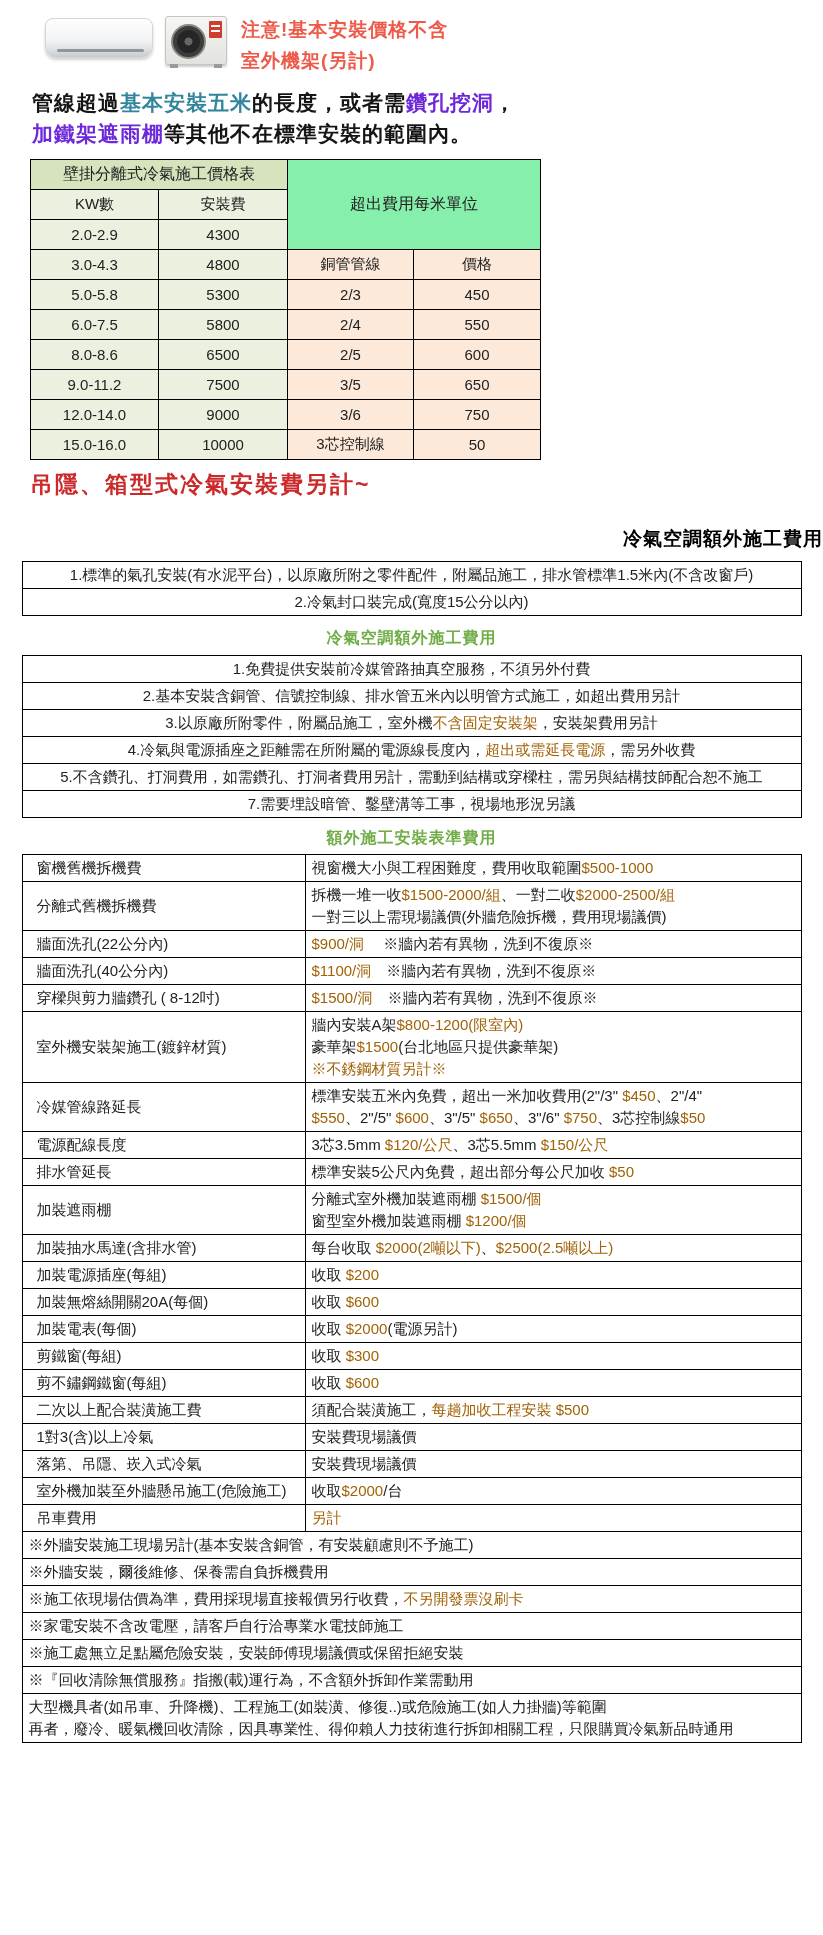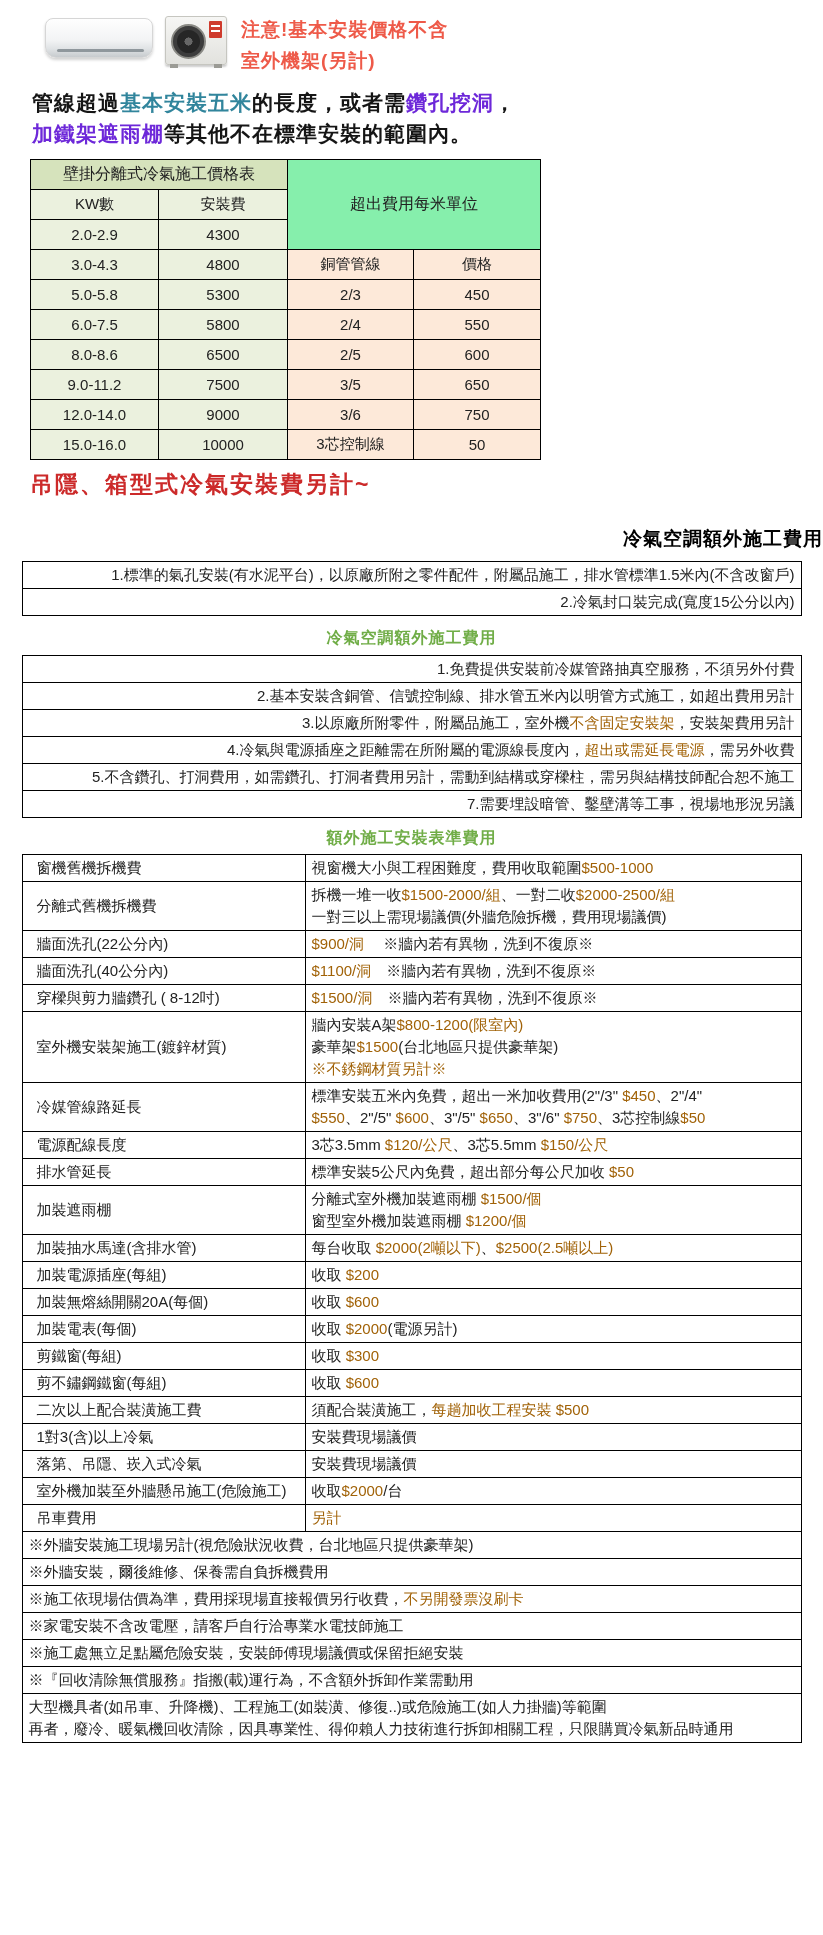--- a/index.html
+++ b/index.html
@@ -40,21 +40,21 @@
   .pt-green { background:#ebf1de; }
   .pt-excess { background:#86efac; font-size:16px; }
   .pt-peach { background:#fde9d9; }
 
   .hang-note { margin:9px 0 0 30px; font-size:23px; font-weight:bold; color:#cc2a2a; letter-spacing:2px; }
 
   
   .sec-title { margin-top:26px; text-align:right; font-size:19px; font-weight:bold; color:#000; letter-spacing:1px; }
   .sec-sub { margin-top:14px; text-align:center; font-size:16px; font-weight:bold; color:#70ad47; letter-spacing:1px; }
   .rule-table { margin:9px auto 0 auto; width:780px; font-size:15px; color:#222; }
-  .rule-table td { border:1px solid #000; padding:0 6px; line-height:26px; text-align:right; }
+  .rule-table td { border:1px solid #000; padding:0 6px; line-height:26px; text-align:center; }
 
   
   .extra { margin:5px auto 0 auto; width:780px; font-size:15px; color:#222; table-layout:fixed; }
   .extra td { border:1px solid #000; padding:2px 6px; line-height:22px; vertical-align:middle; text-align:left; }
   .extra .label-cell { width:283px;padding-left:14px; }
 </style>
 </head>
 <body>
 
 <div class="page">
@@ -313,21 +313,21 @@
           </td>
         </tr>
         <tr>
           <td class="label-cell">吊車費用</td>
           <td class="value-cell">
             <div><span class="c-r">另計</span></div>
           </td>
         </tr>
         <tr>
           <td colspan="2">
-            <div><span>※外牆安裝施工現場另計(視危險狀況收費，台北地區只提供豪華架)</span></div>
+            <div><span>※外牆安裝施工現場另計(基本安裝含銅管，有安裝顧慮則不予施工)</span></div>
           </td>
         </tr>
         <tr>
           <td colspan="2">
             <div><span>※外牆安裝，爾後維修、保養需自負拆機費用</span></div>
           </td>
         </tr>
         <tr>
           <td colspan="2">
             <div><span>※施工依現場估價為準，費用採現場直接報價另行收費，</span><span class="c-r">不另開發票沒刷卡</span></div>

